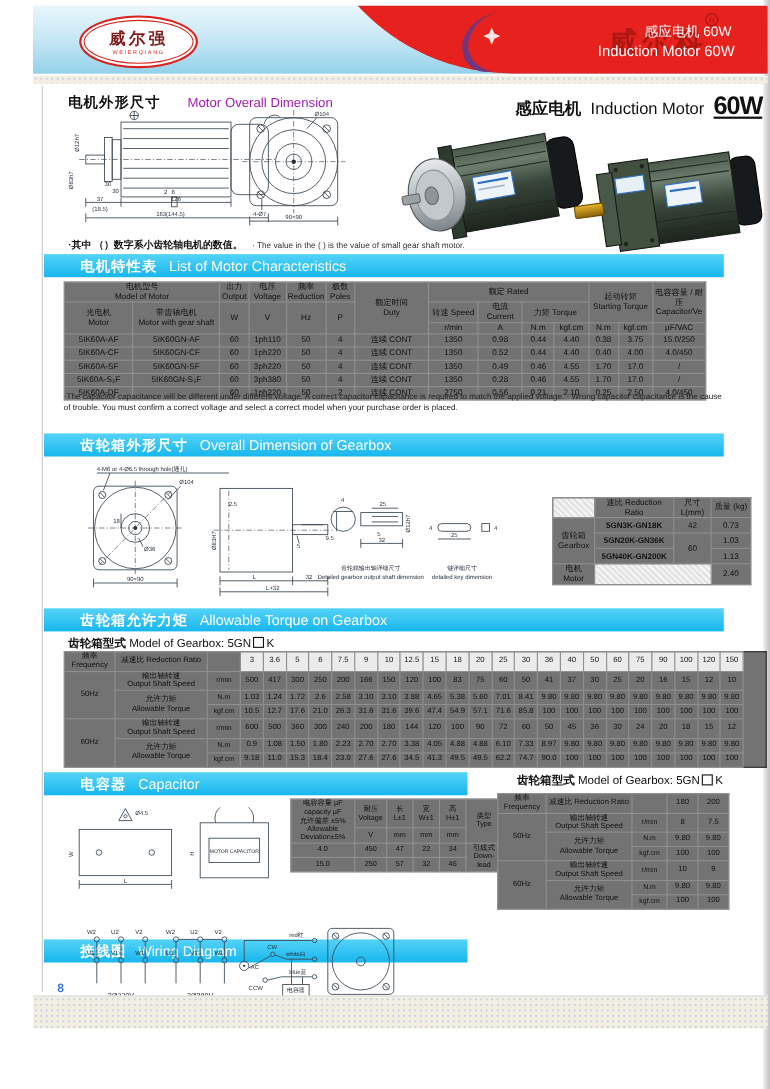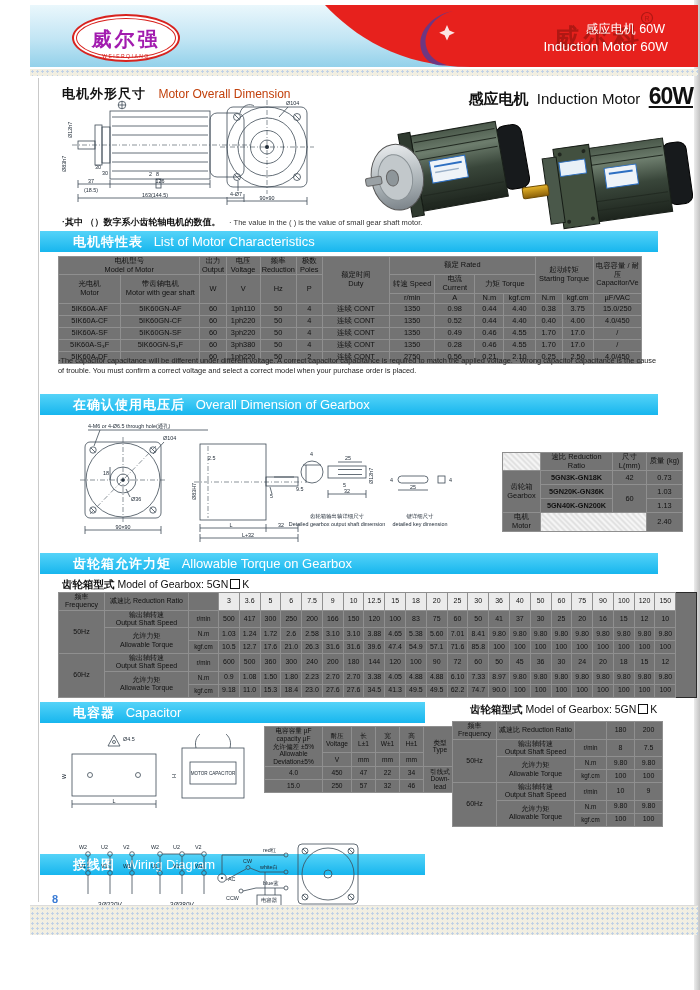--- a/index.html
+++ b/index.html
@@ -4,32 +4,32 @@
 <style>
   html,body{margin:0;padding:0;}
   body{width:700px;height:990px;position:relative;background:#ffffff;
        font-family:"Liberation Sans","DejaVu Sans",sans-serif;color:#111;overflow:hidden;}
   .abs{position:absolute;}
   
   .hdr-bg{left:30px;top:5px;width:668px;height:62px;
           background:linear-gradient(180deg,#eaf7fc 0%,#c2e5f4 55%,#93d1ea 100%);}
   .logo{left:72px;top:14px;width:104px;height:44px;border:2px solid #d8231f;border-radius:50%;background:#fff;}
   .logo-inner{position:absolute;inset:2px;border:1px solid #d8231f;border-radius:50%;text-align:center;}
-  .logo-zh{display:block;margin-top:7px;font-size:20px;font-weight:bold;color:#a21caf;letter-spacing:3px;}
+  .logo-zh{display:block;margin-top:7px;font-size:15px;font-weight:bold;color:#7f1d1d;letter-spacing:3px;}
   .logo-en{display:block;font-size:5px;color:#d8231f;letter-spacing:1.5px;}
   .halftone{background-color:#f2efe2;background-image:radial-gradient(#bfd0e6 28%,rgba(0,0,0,0) 32%);background-size:5px 5px;}
   .vline{left:38px;top:78px;width:1px;height:824px;background:#c9c9c9;}
   .redge{left:694px;top:0;width:6px;height:990px;background:linear-gradient(90deg,#ececec,#c2c2c2);}
   
   .secbar{height:21px;background:linear-gradient(180deg,#55d3f8,#17b6ee);color:#fff;line-height:21px;padding-left:33px;font-size:13px;white-space:nowrap;}
   .secbar .zh{font-weight:bold;letter-spacing:1px;}
   .secbar .en{margin-left:7px;}
   .sec-title{white-space:nowrap;}
   .sec-title .zh{font-weight:bold;font-size:13px;letter-spacing:1px;}
-  .sec-title .en{font-size:12px;color:#c2410c;margin-left:8px;}
+  .sec-title .en{font-size:12px;color:#a21caf;margin-left:20px;}
   .prod-head{text-align:right;line-height:24px;white-space:nowrap;}
   .prod-head .zh{font-weight:bold;font-size:15px;}
   .prod-head .en{font-size:15px;margin-left:4px;}
   .prod-head .pw{font-size:23px;font-weight:bold;margin-left:4px;letter-spacing:-1px;text-decoration:underline;}
   .note1{font-size:9px;white-space:nowrap;}
   .note1 .zh{font-weight:bold;}
   .note1 .en{font-size:7.5px;color:#333;margin-left:6px;font-weight:normal;}
   .cnote-zh{font-size:8.4px;font-weight:bold;line-height:1.45;}
   .cnote-en{font-size:7.4px;color:#222;line-height:1.4;}
   .model-line{font-size:10.5px;white-space:nowrap;}
@@ -358,21 +358,21 @@
         <td>2.50</td>
         <td>4.0/450</td>
       </tr>
     </tbody>
 </table>
 <div class="abs" style="left:58px;top:356px;width:600px">
   <div class="cnote-en">·The capacitor capacitance will be different under different voltage. A correct capacitor capacitance is required to match the applied voltage. · Wrong capacitor capacitance is the cause of trouble. You must confirm a correct voltage and select a correct model when your purchase order is placed.</div>
 </div>
 
 <div class="abs secbar" style="left:40px;top:394px;width:585px">
-  <span class="zh">在确认使用电压后</span>
+  <span class="zh">齿轮箱外形尺寸</span>
   <span class="en">Overall Dimension of Gearbox</span>
 </div>
 <svg class="abs dwg" style="left:60px;top:420px" width="420" height="132" viewBox="0 0 420 132">
   <text class="s" x="28" y="8">4-M6 or 4-Ø6.5 through hole(通孔)</text>
   <line x1="28" y1="10" x2="148" y2="10"></line>
   <line x1="40" y1="10" x2="34" y2="26"></line>
   <rect x="25" y="22" width="76" height="76" rx="5"></rect>
   <circle cx="63" cy="60" r="37"></circle>
     <circle cx="63" cy="60" r="13"></circle>
   <circle cx="63" cy="60" r="6"></circle>

